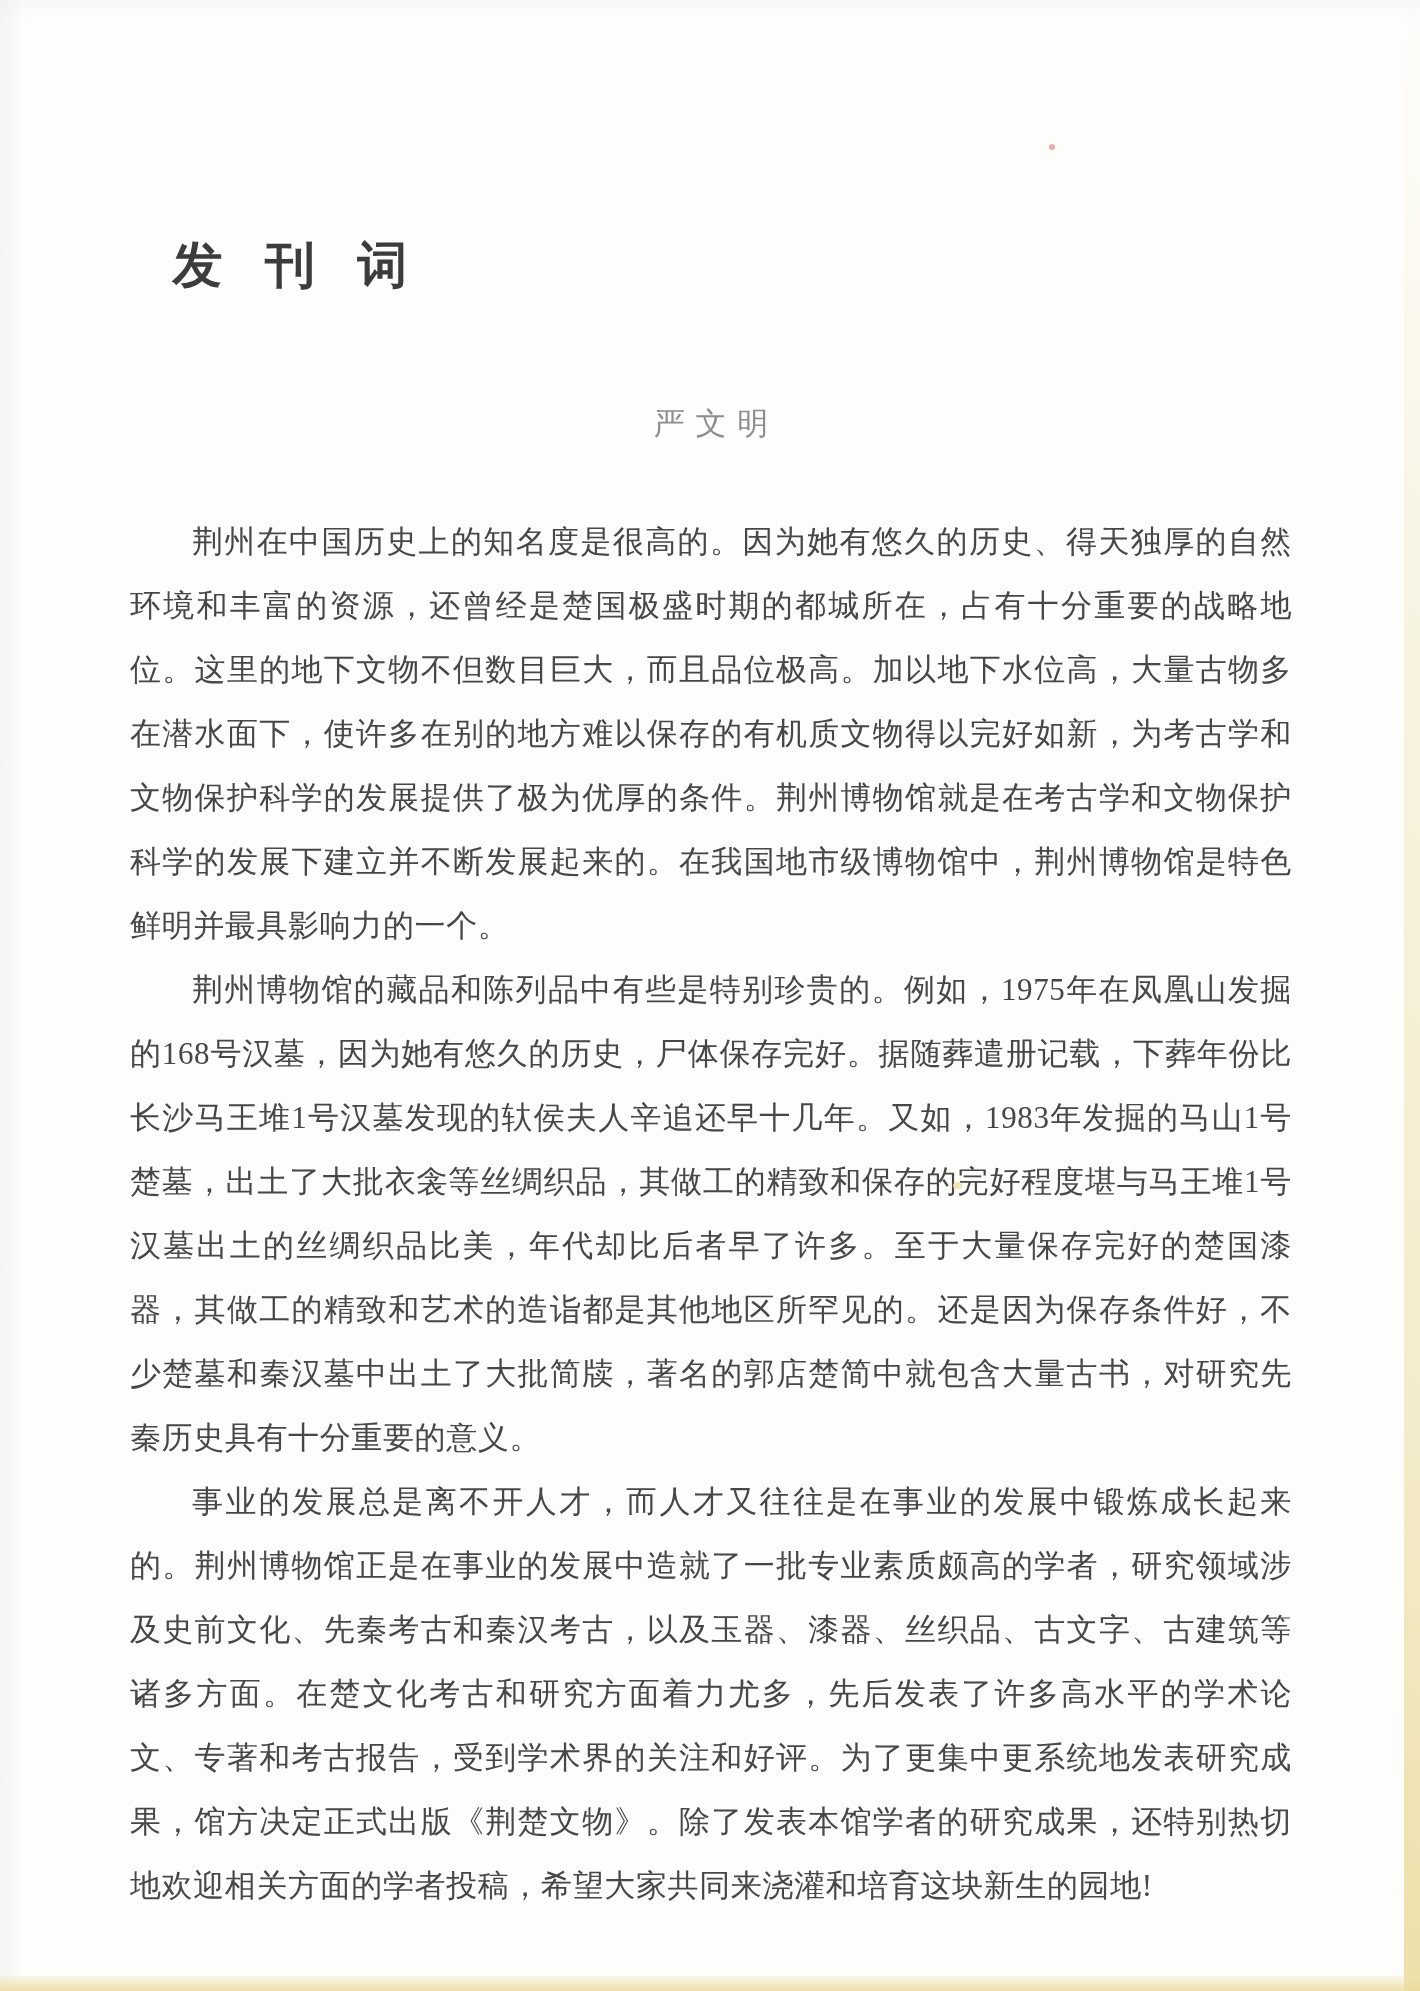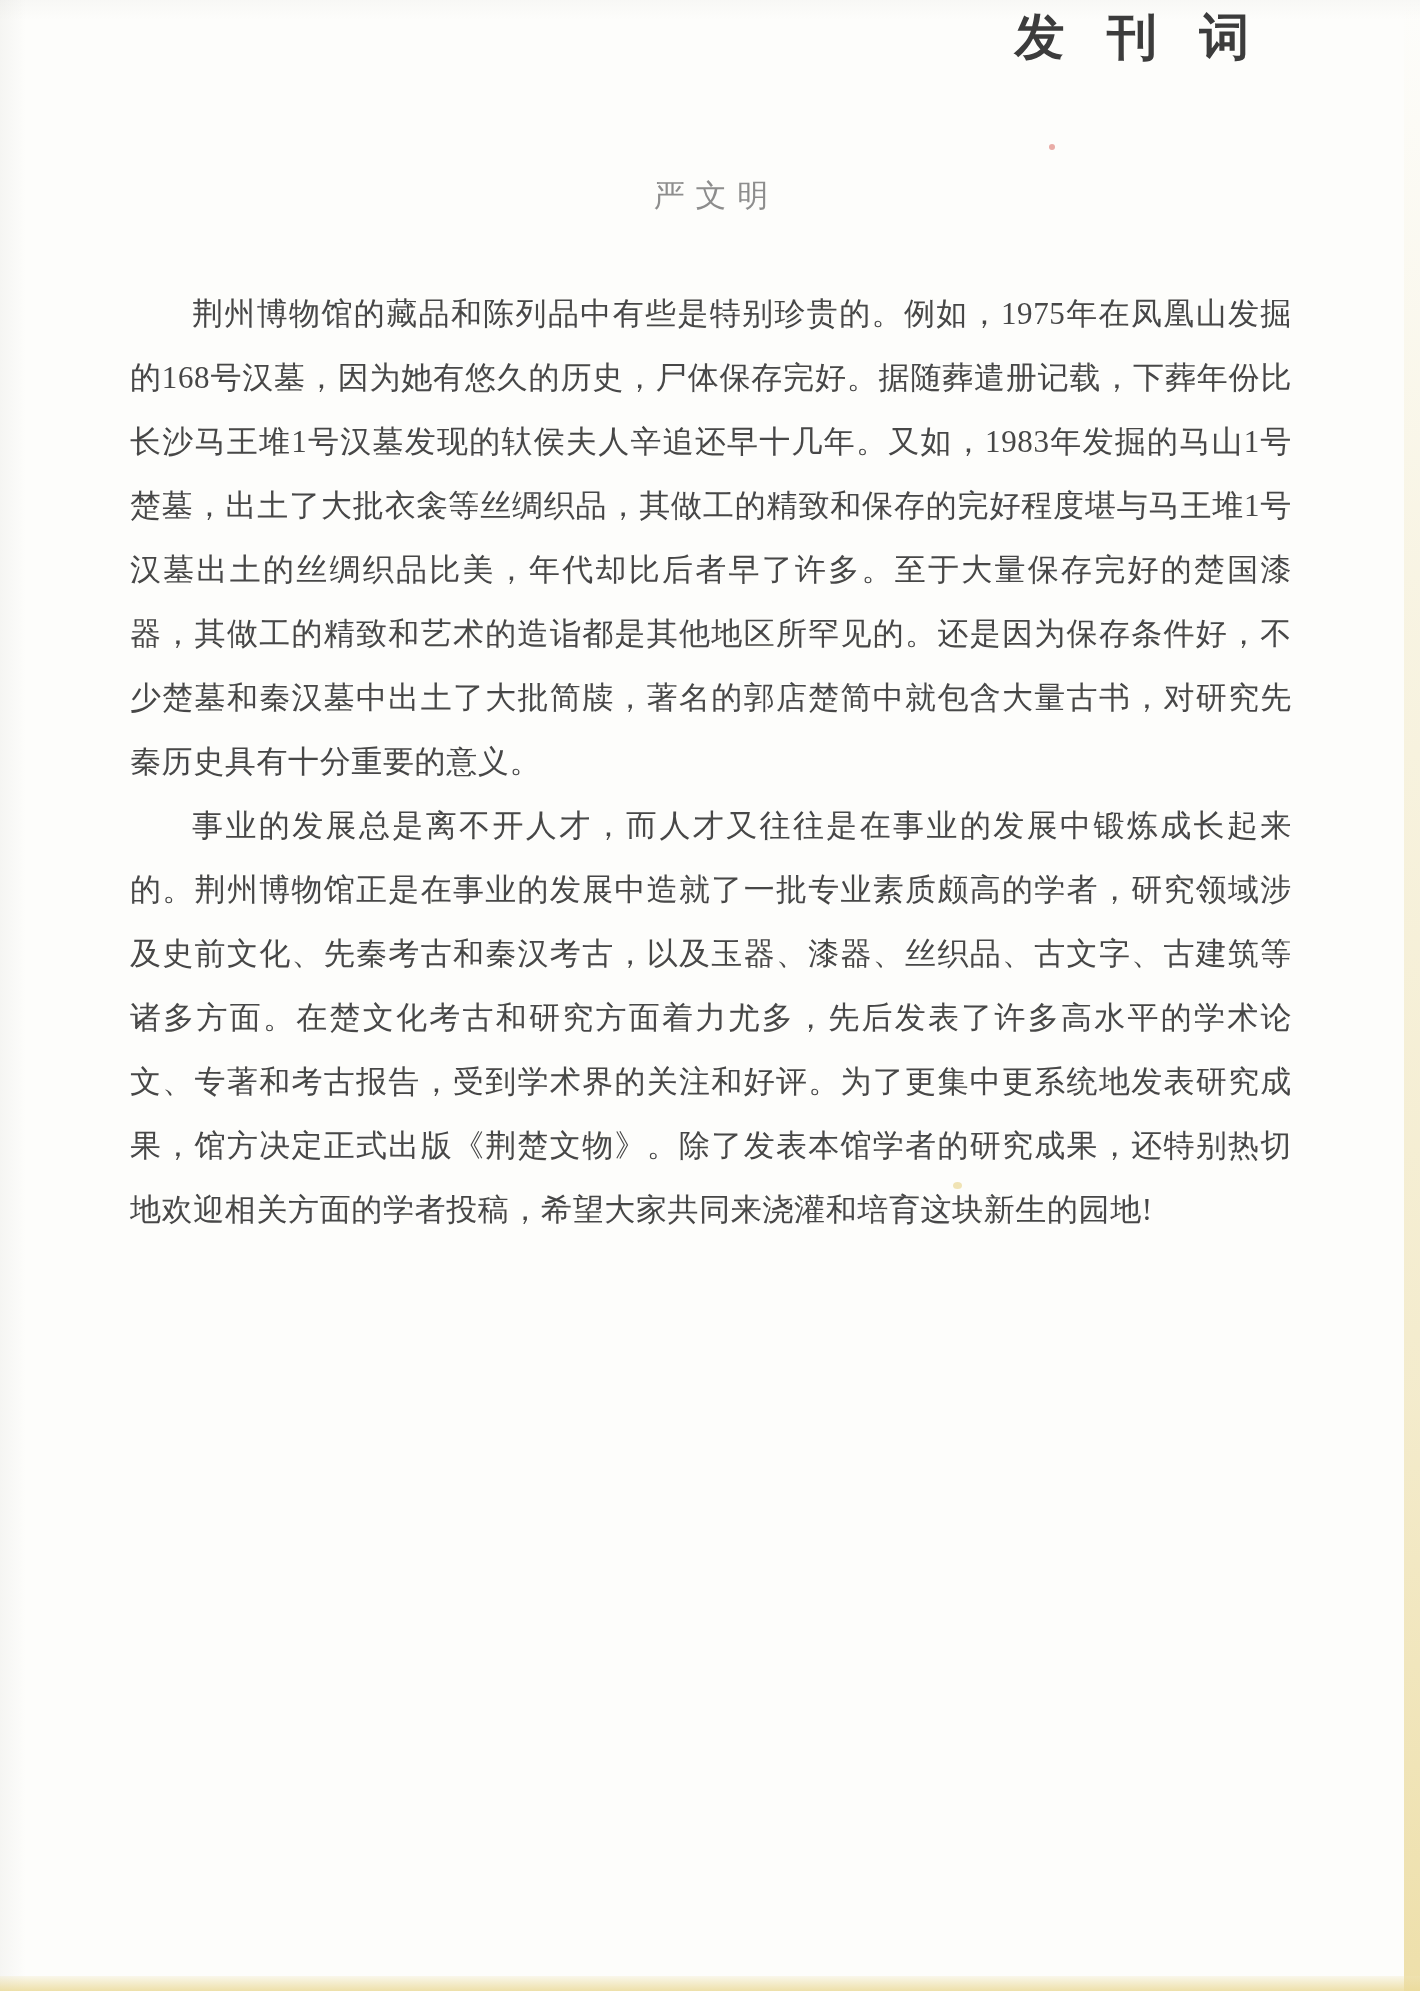--- a/index.html
+++ b/index.html
@@ -69,24 +69,25 @@
     background: #f0e3b4;
   }
   .content {
     position: absolute;
     left: 130px;
     top: 0;
     width: 1162px;
   }
   .doc-title {
     margin: 0;
+    padding-top: 228px;
     font-size: 50px;
     font-weight: bold;
     color: #3c3c3c;
-    text-align: right;
+    text-align: left;
     letter-spacing: 0.85em;
     text-indent: 0.85em; 
     line-height: 74px;
   }
   .doc-author {
     margin: 12px;
     margin-top: 102px;
     font-size: 31px;
     font-weight: normal;
     color: #8d8d8d;
@@ -114,20 +115,21 @@
 
 <div class="sheet">
 
   <div class="content">
 
     <h1 class="doc-title">发刊词</h1>
 
     <div class="doc-author">严文明</div>
 
     <div class="doc-body">
+      <p>荆州在中国历史上的知名度是很高的。因为她有悠久的历史、得天独厚的自然环境和丰富的资源，还曾经是楚国极盛时期的都城所在，占有十分重要的战略地位。这里的地下文物不但数目巨大，而且品位极高。加以地下水位高，大量古物多在潜水面下，使许多在别的地方难以保存的有机质文物得以完好如新，为考古学和文物保护科学的发展提供了极为优厚的条件。荆州博物馆就是在考古学和文物保护科学的发展下建立并不断发展起来的。在我国地市级博物馆中，荆州博物馆是特色鲜明并最具影响力的一个。</p>
       <p>荆州博物馆的藏品和陈列品中有些是特别珍贵的。例如，1975年在凤凰山发掘的168号汉墓，因为她有悠久的历史，尸体保存完好。据随葬遣册记载，下葬年份比长沙马王堆1号汉墓发现的轪侯夫人辛追还早十几年。又如，1983年发掘的马山1号楚墓，出土了大批衣衾等丝绸织品，其做工的精致和保存的完好程度堪与马王堆1号汉墓出土的丝绸织品比美，年代却比后者早了许多。至于大量保存完好的楚国漆器，其做工的精致和艺术的造诣都是其他地区所罕见的。还是因为保存条件好，不少楚墓和秦汉墓中出土了大批简牍，著名的郭店楚简中就包含大量古书，对研究先秦历史具有十分重要的意义。</p>
       <p>事业的发展总是离不开人才，而人才又往往是在事业的发展中锻炼成长起来的。荆州博物馆正是在事业的发展中造就了一批专业素质颇高的学者，研究领域涉及史前文化、先秦考古和秦汉考古，以及玉器、漆器、丝织品、古文字、古建筑等诸多方面。在楚文化考古和研究方面着力尤多，先后发表了许多高水平的学术论文、专著和考古报告，受到学术界的关注和好评。为了更集中更系统地发表研究成果，馆方决定正式出版《荆楚文物》。除了发表本馆学者的研究成果，还特别热切地欢迎相关方面的学者投稿，希望大家共同来浇灌和培育这块新生的园地!</p>
     </div>
 
   </div>
 
   <div class="speck speck-red"></div>
   <div class="speck speck-yellow"></div>
   <div class="edge-right"></div>
   <div class="edge-bottom"></div>

